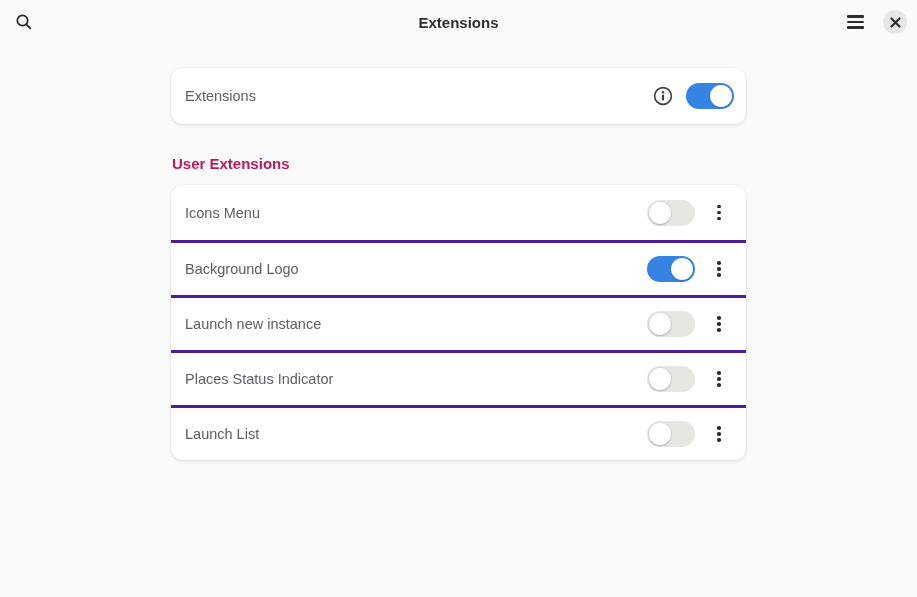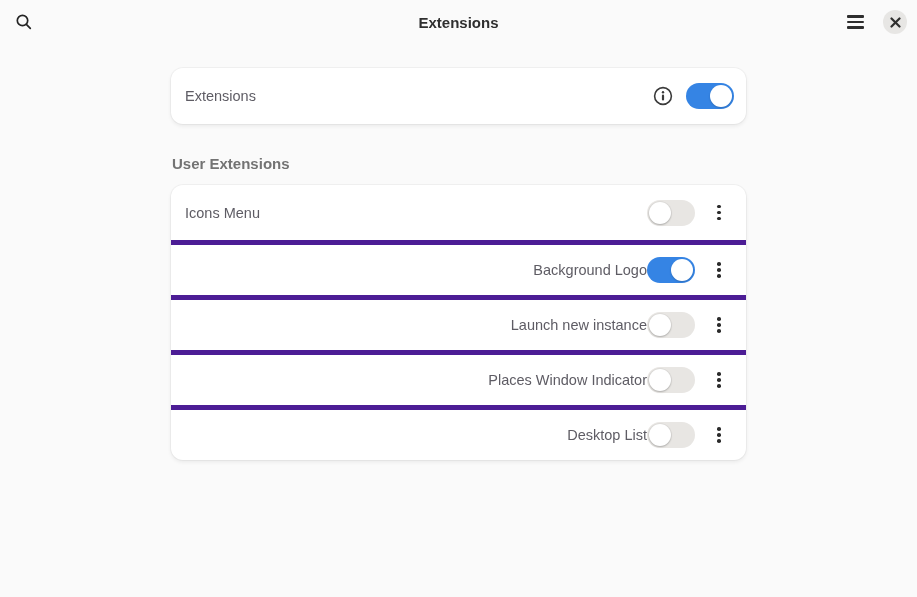--- a/index.html
+++ b/index.html
@@ -56,33 +56,33 @@
   }
   .card {
     background: #ffffff;
     border-radius: 12px;
     box-shadow: 0 0 0 1px rgba(0,0,0,0.035), 0 2px 4px rgba(0,0,0,0.07);
     overflow: hidden;
   }
   .section-title {
     font-size: 15px;
     font-weight: bold;
-    color: #737373;
+    color: #be185d;
     margin-top: 31px;
     margin-bottom: 13px;
     padding-left: 1px;
   }
   .row {
     display: flex;
     align-items: center;
     height: 55px;
     padding: 0 12px 0 14px;
   }
   .card.single .row { height: 56px; }
-  .row + .row { border-top: 5px solid #4c1d95; text-align: right; }
+  .row + .row { border-top: 3px solid #4c1d95; }
   .row-label {
     flex: 1;
     font-size: 14.5px;
     color: #5e5c64;
     white-space: nowrap;
     overflow: hidden;
     text-overflow: ellipsis;
   }
 
   
@@ -217,35 +217,35 @@
     <button class="kebab-btn">
       <span class="kebab">
                 <i></i>
                 <i></i>
                 <i></i>
               </span>
     </button>
   </div>
 
   <div class="row">
-    <span class="row-label">Places Window Indicator</span>
-    <button class="toggle" aria-checked="false">
-      <span class="knob"></span>
-    </button>
-    <button class="kebab-btn">
-      <span class="kebab">
-                <i></i>
-                <i></i>
-                <i></i>
-              </span>
-    </button>
-  </div>
-
-  <div class="row">
-    <span class="row-label">Desktop List</span>
+    <span class="row-label">Places Status Indicator</span>
+    <button class="toggle" aria-checked="false">
+      <span class="knob"></span>
+    </button>
+    <button class="kebab-btn">
+      <span class="kebab">
+                <i></i>
+                <i></i>
+                <i></i>
+              </span>
+    </button>
+  </div>
+
+  <div class="row">
+    <span class="row-label">Launch List</span>
     <button class="toggle" aria-checked="false">
       <span class="knob"></span>
     </button>
     <button class="kebab-btn">
       <span class="kebab">
                 <i></i>
                 <i></i>
                 <i></i>
               </span>
     </button>

